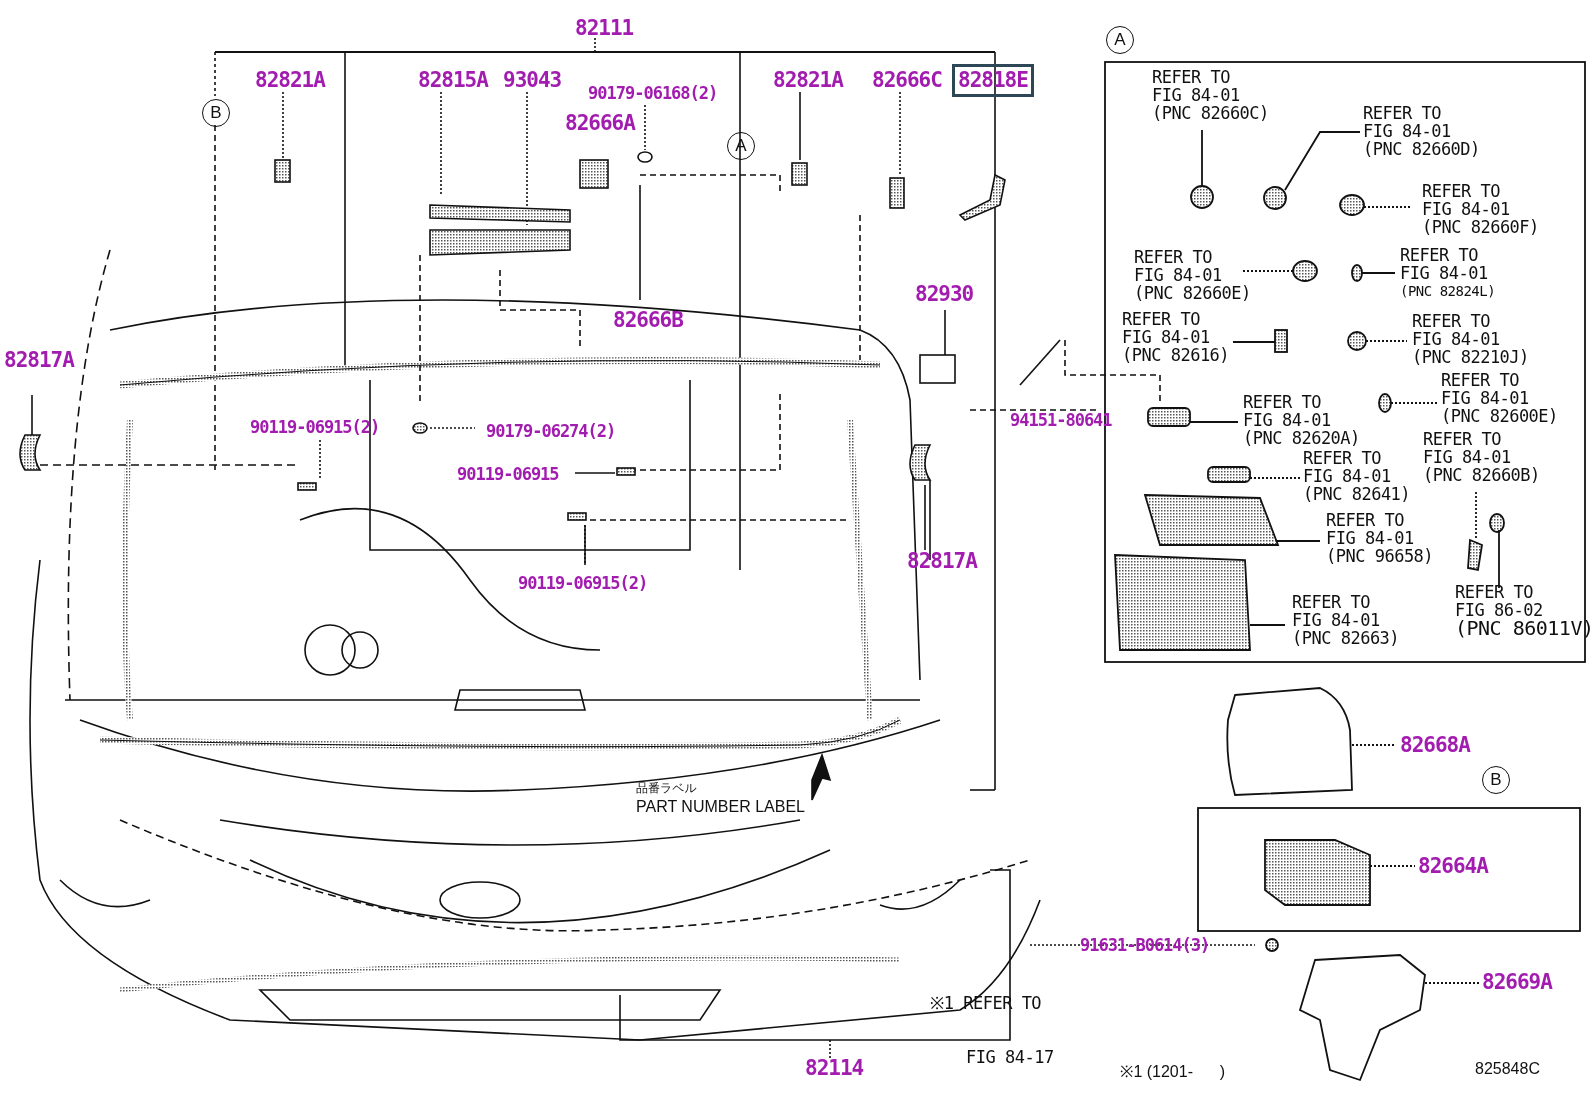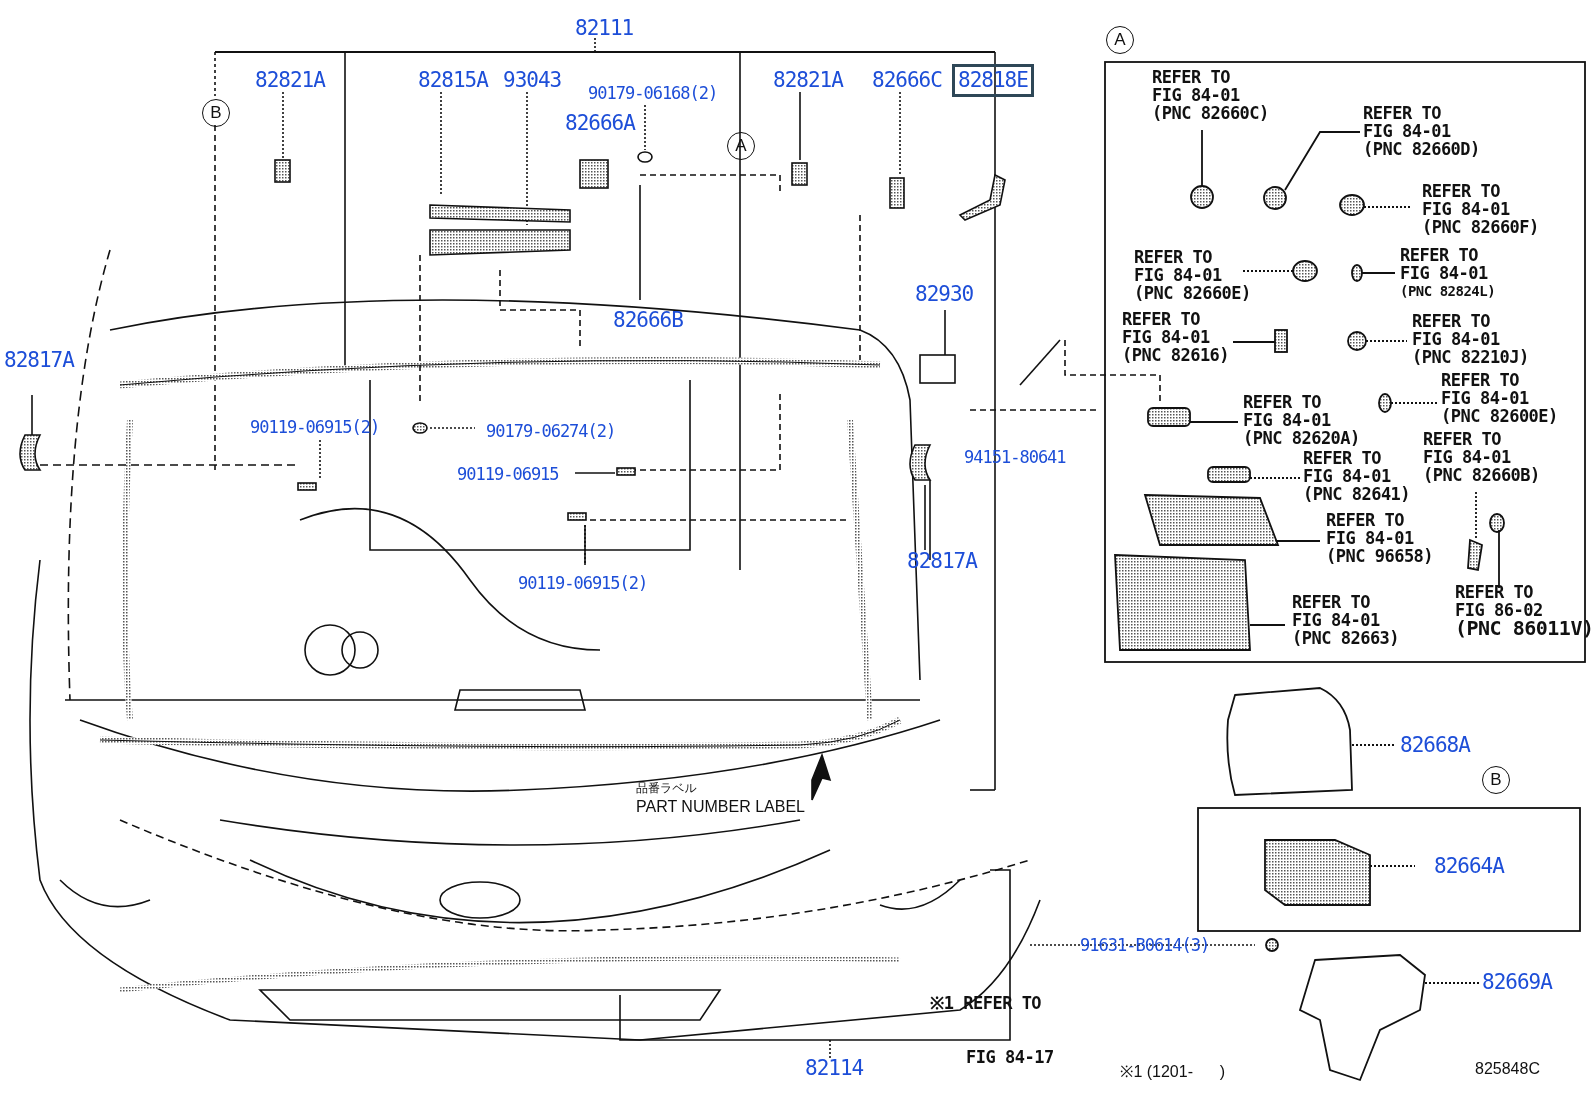--- a/index.html
+++ b/index.html
@@ -1,23 +1,23 @@
 <!DOCTYPE html>
 <html><head>
 <meta charset="utf-8">
 <style>
   html, body { margin:0; padding:0; background:#ffffff; }
   body { width:1592px; height:1099px; position:relative; overflow:hidden;
          font-family:"DejaVu Sans Mono", monospace; color:#111; }
   #canvas { position:absolute; left:0; top:0; width:1592px; height:1099px; }
-  .lbl { position:absolute; font-family:"DejaVu Sans Mono", monospace; font-weight:normal;
-         font-size:19px; line-height:19px; white-space:nowrap; color:#1d4ed8; letter-spacing:-1px; }
+  .lbl { position:absolute; font-family:"DejaVu Sans Mono", monospace; font-weight:bold;
+         font-size:19px; line-height:19px; white-space:nowrap; color:#a21caf; letter-spacing:-1px; }
   .lbl.big { font-size:21px; line-height:21px; }
   .lbl.small { font-size:17px; line-height:17px; }
-  .ref { position:absolute; font-family:"DejaVu Sans Mono", monospace; font-weight:bold;
+  .ref { position:absolute; font-family:"DejaVu Sans Mono", monospace; font-weight:normal;
          font-size:17px; line-height:18px; white-space:pre; color:#111; letter-spacing:-0.5px; }
   .ref div { white-space:nowrap; }
   .highlight { outline:3px solid #2e4757; outline-offset:3px; }
   .circ { position:absolute; width:26px; height:26px; border:1.5px solid #111; border-radius:50%;
           font-family:"Liberation Sans", sans-serif; font-size:17px; line-height:26px; text-align:center; }
   .plain { position:absolute; font-family:"Liberation Sans", sans-serif; font-size:16px; white-space:nowrap; }
 </style>
 </head>
 <body>
 
@@ -176,21 +176,21 @@
 <div class="lbl big" style="left:503px; top:70px;">93043</div>
 <div class="lbl small" style="left:588px; top:85px;">90179-06168(2)</div>
 <div class="lbl big" style="left:565px; top:113px;">82666A</div>
 <div class="lbl big" style="left:773px; top:70px;">82821A</div>
 <div class="lbl big" style="left:872px; top:70px;">82666C</div>
 <div class="lbl big highlight" style="left:958px; top:70px;">82818E</div>
 
 <div class="lbl big" style="left:4px; top:350px;">82817A</div>
 <div class="lbl big" style="left:613px; top:310px;">82666B</div>
 <div class="lbl big" style="left:915px; top:284px;">82930</div>
-<div class="lbl small" style="left:964px; top:412px;margin-top:37px;">94151-80641</div>
+<div class="lbl small" style="left:1010px; top:412px;">94151-80641</div>
 <div class="lbl small" style="left:250px; top:419px;">90119-06915(2)</div>
 <div class="lbl small" style="left:486px; top:423px;">90179-06274(2)</div>
 <div class="lbl small" style="left:457px; top:466px;">90119-06915</div>
 <div class="lbl small" style="left:518px; top:575px;">90119-06915(2)</div>
 <div class="lbl big" style="left:907px; top:551px;">82817A</div>
 
 <div class="plain" style="left:636px; top:780px; font-size:12px;">品番ラベル</div>
 <div class="plain" style="left:636px; top:798px;">PART NUMBER LABEL</div>
 
 <div class="ref" style="left:930px; top:958px;">
@@ -212,15 +212,15 @@
 <div class="ref" style="left:1412px; top:312px;"><div>REFER TO</div><div>FIG 84-01</div><div>(PNC 82210J)</div></div>
 <div class="ref" style="left:1243px; top:393px;"><div>REFER TO</div><div>FIG 84-01</div><div>(PNC 82620A)</div></div>
 <div class="ref" style="left:1441px; top:371px;"><div>REFER TO</div><div>FIG 84-01</div><div>(PNC 82600E)</div></div>
 <div class="ref" style="left:1303px; top:449px;"><div>REFER TO</div><div>FIG 84-01</div><div>(PNC 82641)</div></div>
 <div class="ref" style="left:1423px; top:430px;"><div>REFER TO</div><div>FIG 84-01</div><div>(PNC 82660B)</div></div>
 <div class="ref" style="left:1326px; top:511px;"><div>REFER TO</div><div>FIG 84-01</div><div>(PNC 96658)</div></div>
 <div class="ref" style="left:1292px; top:593px;"><div>REFER TO</div><div>FIG 84-01</div><div>(PNC 82663)</div></div>
 <div class="ref" style="left:1455px; top:583px;"><div>REFER TO</div><div>FIG 86-02</div><div style="font-size:20px;">(PNC 86011V)</div></div>
 
 <div class="lbl big" style="left:1400px; top:735px;">82668A</div>
-<div class="lbl big" style="left:1418px; top:856px;margin-left:16px;">82664A</div>
+<div class="lbl big" style="left:1418px; top:856px;">82664A</div>
 <div class="lbl small" style="left:1080px; top:937px;">91631-B0614(3)</div>
 <div class="lbl big" style="left:1482px; top:972px;">82669A</div>
 
 </body></html>

